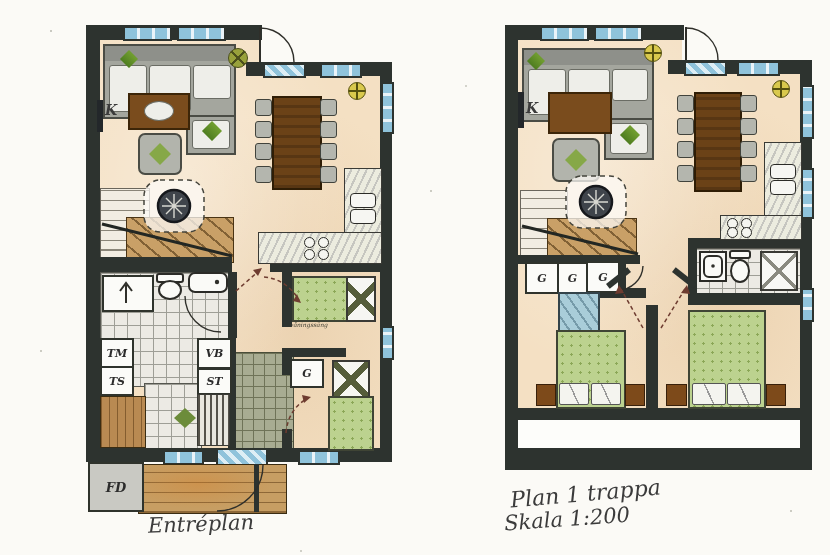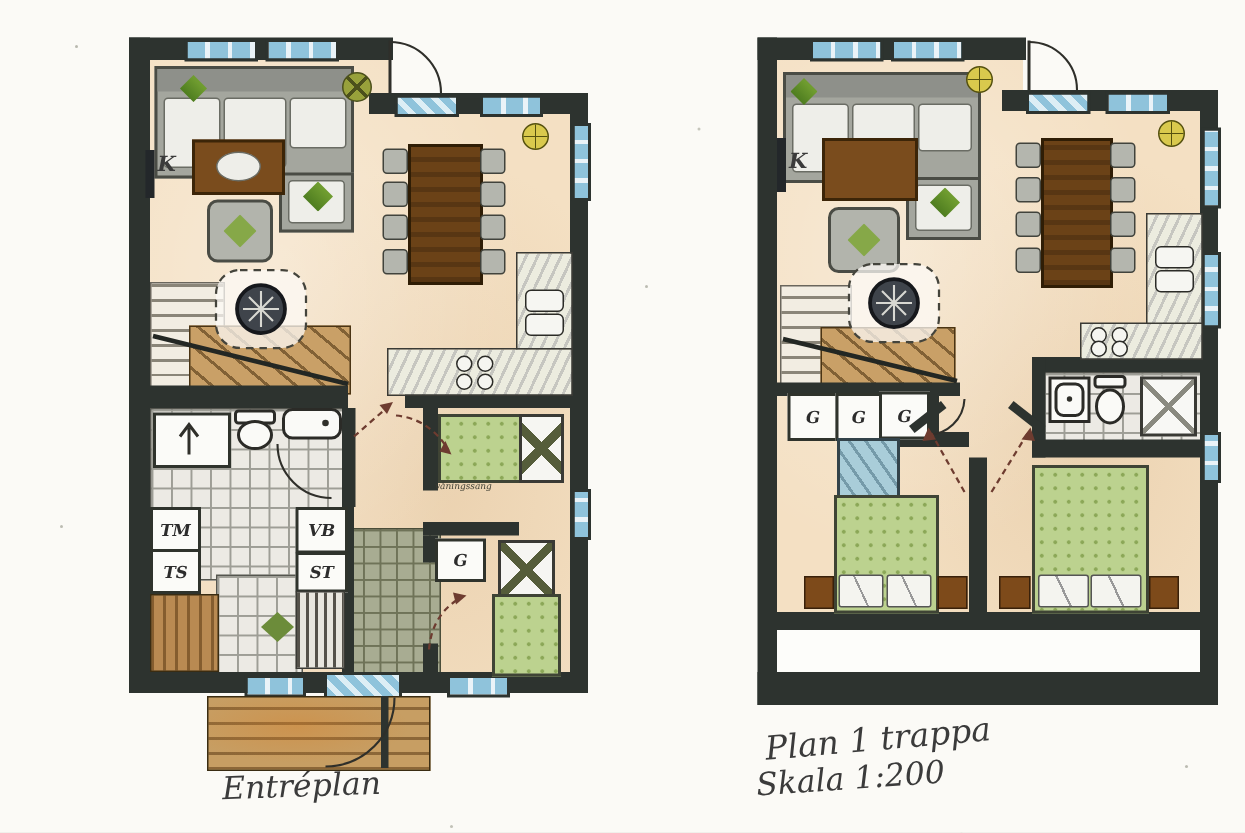--- a/index.html
+++ b/index.html
@@ -122,20 +122,23 @@
     <div class="winHatch" style="left:177px;top:38px;width:39px;height:11px"></div>
     <div class="winH" style="left:234px;top:38px;width:38px;height:11px"></div>
     <div class="winV" style="left:295px;top:57px;width:9px;height:48px"></div>
     <div class="winV" style="left:295px;top:301px;width:9px;height:30px"></div>
     <div class="winH" style="left:77px;top:425px;width:37px;height:11px"></div>
     <div class="winH" style="left:212px;top:425px;width:38px;height:11px"></div>
     <div class="winHatch" style="left:130px;top:423px;width:48px;height:15px"></div>
 
     <div class="deck" style="left:52px;top:439px;width:147px;height:48px"></div>
     <div class="wall" style="left:168px;top:439px;width:5px;height:48px"></div>
+    <div class="fdbox" style="left:2px;top:437px;width:52px;height:46px">
+      <span>FD</span>
+    </div>
 
     <div class="sofa" style="left:17px;top:19px;width:129px;height:71px">
       <div class="sofaBack" style="left:0;top:0;width:129px;height:15px"></div>
       <div class="cushion" style="left:4px;top:19px;width:36px;height:45px"></div>
       <div class="cushion" style="left:44px;top:19px;width:40px;height:45px"></div>
       <div class="cushion" style="left:88px;top:19px;width:36px;height:32px"></div>
     </div>
     <div class="sofa" style="left:100px;top:90px;width:46px;height:36px">
       <div class="cushion" style="left:4px;top:3px;width:36px;height:27px"></div>
     </div>

